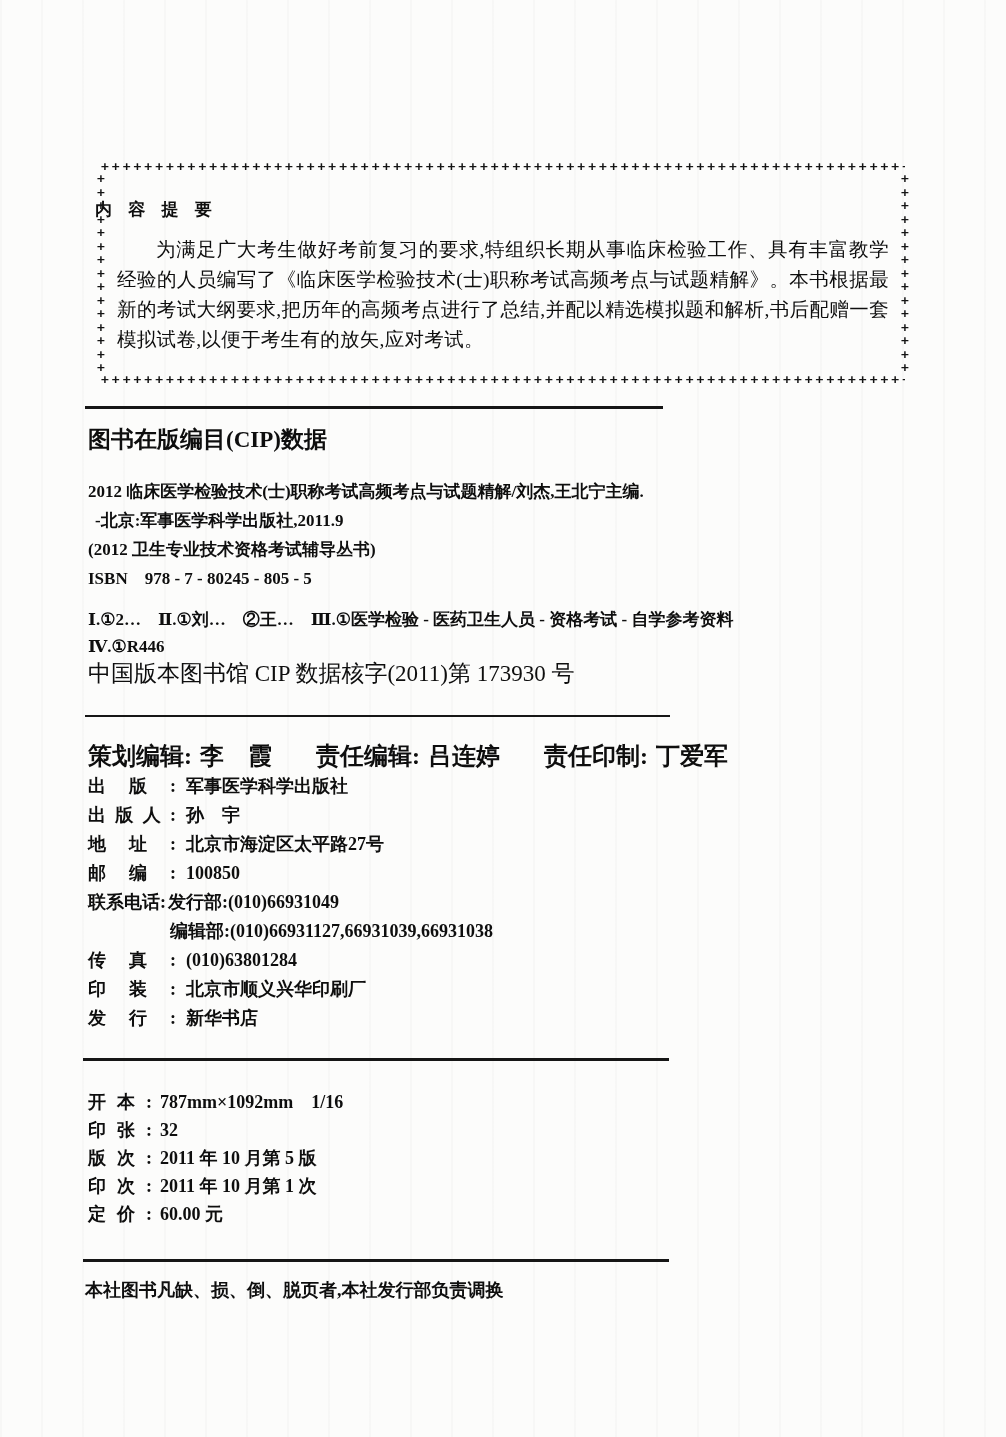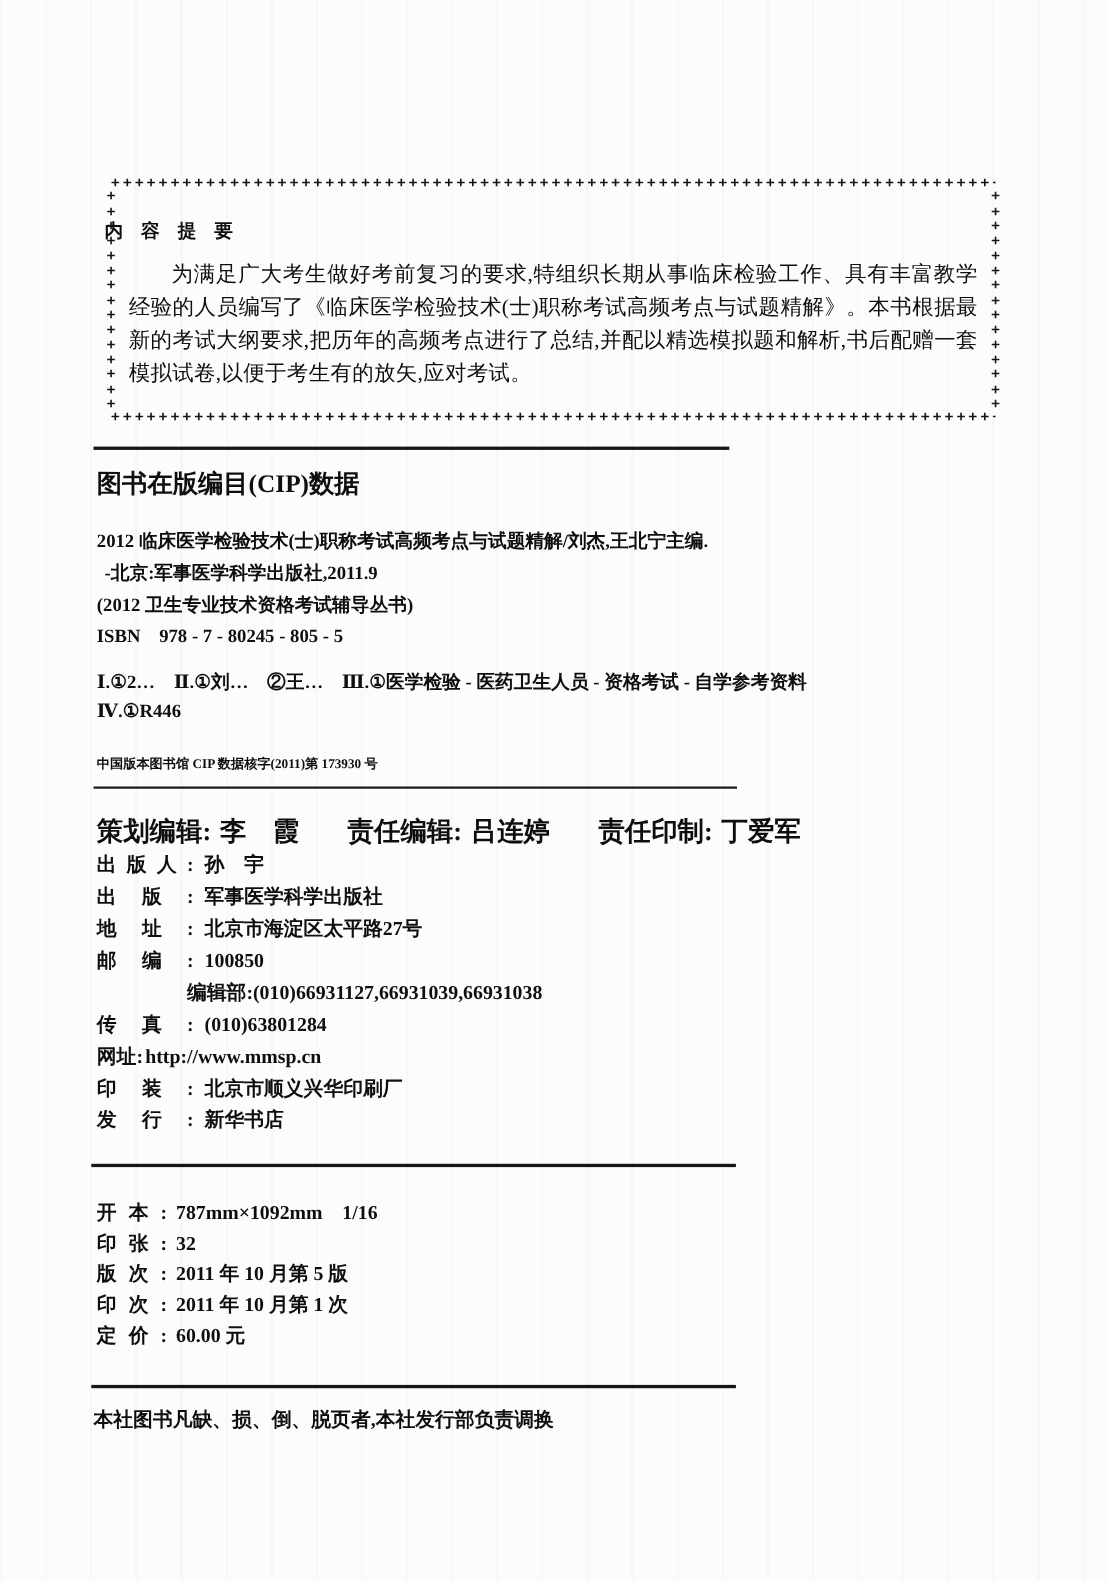--- a/index.html
+++ b/index.html
@@ -47,21 +47,21 @@
   .rule-1{left:85px;top:406px;width:578px;height:3px;}
   .rule-2{left:85px;top:715px;width:585px;height:2px;}
   .rule-3{left:83px;top:1058px;width:586px;height:3px;}
   .rule-4{left:83px;top:1259px;width:586px;height:3px;}
   
   .cip-heading{position:absolute;left:88px;top:424px;font-size:23px;font-weight:bold;}
   .cip-lines{position:absolute;left:88px;top:477px;font-size:17px;font-weight:bold;line-height:29px;}
   .cip-lines .in{padding-left:7px;}
   .class-1{position:absolute;left:88px;top:608px;font-size:17px;font-weight:bold;}
   .class-2{position:absolute;left:88px;top:636px;font-size:17px;font-weight:bold;}
-  .record{position:absolute;left:88px;top:686px;font-size:12px;font-weight:bold;}
+  .record{position:absolute;left:88px;top:658px;font-size:23px;font-weight:normal;}
   
   .editors{position:absolute;left:88px;top:740px;font-size:24px;font-weight:bold;display:flex;gap:44px;white-space:nowrap;}
   .editors .lblc{margin-right:8px;}
   .imprint{position:absolute;left:88px;top:772px;font-size:18px;}
   .imprint .row{height:29px;line-height:29px;white-space:nowrap;}
   .lbl{
     display:inline-block;width:88px;margin-right:10px;
     font-weight:bold;
     text-align:justify;text-align-last:justify;
   }
@@ -138,27 +138,27 @@
 
   <div class="rule rule-2"></div>
 
   <div class="editors">
     <span><span class="lblc">策划编辑:</span><span>李　霞</span></span>
     <span><span class="lblc">责任编辑:</span><span>吕连婷</span></span>
     <span><span class="lblc">责任印制:</span><span>丁爱军</span></span>
   </div>
 
   <div class="imprint">
+    <div class="row"><span class="lbl">出版:</span><span class="val">军事医学科学出版社</span></div>
     <div class="row"><span class="lbl">出版人:</span><span class="val">孙　宇</span></div>
-    <div class="row"><span class="lbl">出版:</span><span class="val">军事医学科学出版社</span></div>
     <div class="row"><span class="lbl">地址:</span><span class="val">北京市海淀区太平路27号</span></div>
     <div class="row"><span class="lbl">邮编:</span><span class="val">100850</span></div>
+    <div class="row compact"><span class="lbl">联系电话:</span><span class="val">发行部:(010)66931049</span></div>
     <div class="row indent"><span class="val">编辑部:(010)66931127,66931039,66931038</span></div>
     <div class="row"><span class="lbl">传真:</span><span class="val">(010)63801284</span></div>
-    <div class="row compact"><span class="lbl">网址:</span><span class="val">http://www.mmsp.cn</span></div>
     <div class="row"><span class="lbl">印装:</span><span class="val">北京市顺义兴华印刷厂</span></div>
     <div class="row"><span class="lbl">发行:</span><span class="val">新华书店</span></div>
   </div>
 
   <div class="rule rule-3"></div>
 
   <div class="printspec">
     <div class="row"><span class="lbl">开本:</span><span class="val">787mm×1092mm　1/16</span></div>
     <div class="row"><span class="lbl">印张:</span><span class="val">32</span></div>
     <div class="row"><span class="lbl">版次:</span><span class="val">2011 年 10 月第 5 版</span></div>

